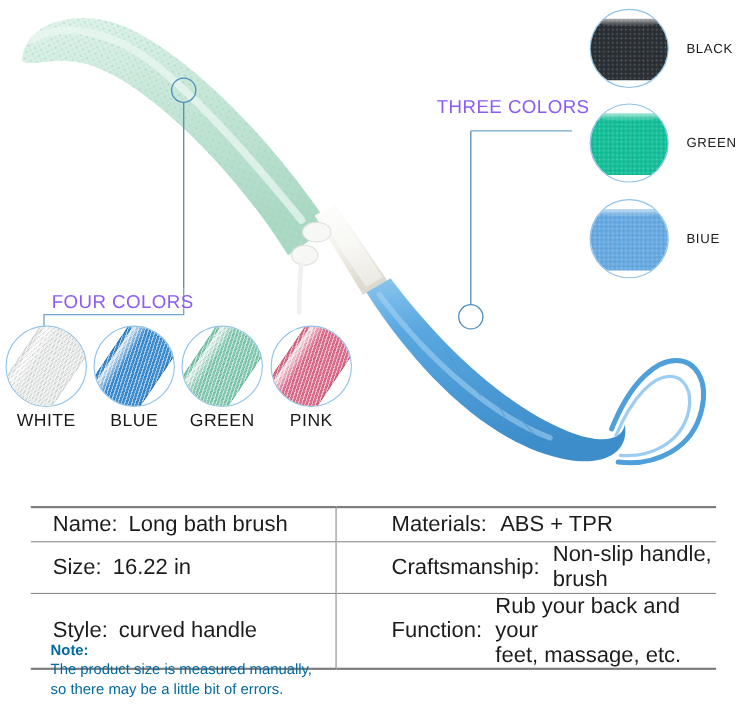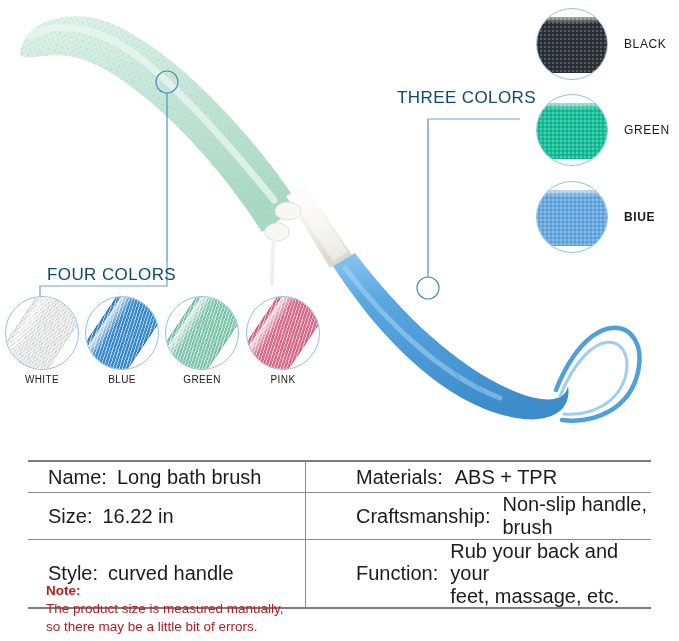--- a/index.html
+++ b/index.html
@@ -26,37 +26,37 @@
     width: 679px;
     height: 450px;
   }
   #product-figure svg { display: block; }
 
   
   .callout-label {
     position: absolute;
     font-size: 17px;
     letter-spacing: 0.4px;
-    color: #0c4a6e;
+    color: #8b5cf6;
     white-space: nowrap;
     font-family: "Liberation Sans", sans-serif;
   }
   #label-four-colors { left: 47px;  top: 265px; }
   #label-three-colors { left: 397px; top: 88px; }
 
   
   .swatch-row {
     position: absolute;
     display: flex;
     align-items: center;
     left: 536px;
   }
   .swatch-row.r0 { top: 8px; }
   .swatch-row.r1 { top: 94px; }
-  .swatch-row.r2 { top: 181px; font-weight: bold; }
+  .swatch-row.r2 { top: 181px; }
 
   .swatch-circle {
     position: relative;
     width: 72px;
     height: 72px;
     border-radius: 50%;
     border: 1px solid #8fc2e8;
     box-sizing: border-box;
     overflow: hidden;
     background: #ffffff;
@@ -141,21 +141,21 @@
   .fc-band-hi {
     position: absolute;
     left: 4px;
     top: 0;
     width: 12px;
     height: 100%;
     background: linear-gradient(90deg, rgba(255,255,255,0.9), rgba(255,255,255,0));
   }
   .fc-name {
     margin-top: 4px;
-    font-size: 10px;
+    font-size: 16px;
     letter-spacing: 0.4px;
     color: #1a1a1a;
   }
 
   
   #spec-table {
     position: absolute;
     left: 28px;
     top: 460px;
     width: 622px;
@@ -195,21 +195,21 @@
     white-space: pre-line;
   }
   .spacer-cell { border-left: 1px solid #8a8a8a; }
 
   
   #note-block {
     position: absolute;
     left: 46px;
     top: 582px;
     font-size: 13.5px;
-    color: #b91c1c;
+    color: #0369a1;
     line-height: 1.34;
   }
   #note-title { font-weight: bold; }
 </style>
 </head>
 <body>
 
 <div id="page">
 
   <div id="product-figure">

